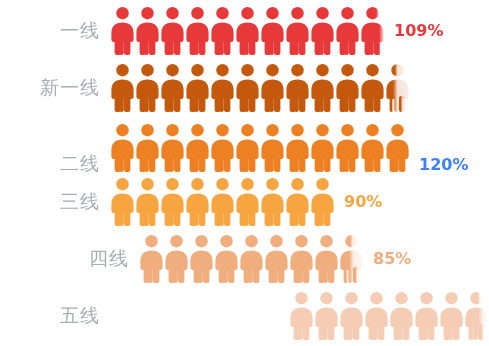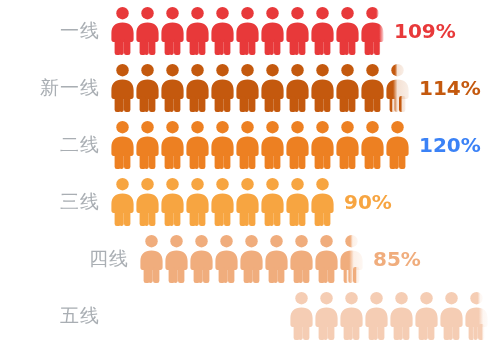--- a/index.html
+++ b/index.html
@@ -61,21 +61,21 @@
     height: 50px;
     overflow: hidden;
   }
   .pic svg {
     display: block;
     width: 25px;
     height: 50px;
   }
   .pct {
     margin-left: 9px;
-    font-size: 20px;
+    font-size: 16px;
     font-weight: bold;
     white-space: nowrap;
     line-height: 1;
     font-family: "DejaVu Sans", "Liberation Sans", sans-serif;
   }
 </style>
 </head>
 <body>
 
 <div id="chart">
@@ -393,23 +393,22 @@
               <g fill="url(#fade-1-p)">
                 <circle cx="12.5" cy="7.2" r="6.2"></circle>
                 <path d="M12.5,16.5 C5.4,16.5 1.4,20.4 1.4,27.0 L1.4,33.6 C1.4,35.0 2.3,35.9 3.6,35.9 L9.4,35.9 L9.4,46.6 C9.4,48.0 10.3,48.9 11.6,48.9 L11.6,48.9 C12.9,48.9 13.8,48.0 13.8,46.6 L13.8,35.9 L21.4,35.9 C22.7,35.9 23.6,35.0 23.6,33.6 L23.6,27.0 C23.6,20.4 19.6,16.5 12.5,16.5 Z"></path>
                 <rect x="4.6" y="33.0" width="6.4" height="16.0" rx="2.2"></rect>
                 <rect x="14.0" y="33.0" width="6.4" height="16.0" rx="2.2"></rect>
               </g>
             </svg>
           </div>
         </div>
       </div>
-      <div class="pct" style="color: rgb(196, 89, 14);">114%</div>
     </div>
-    <div class="row" style="top: 116px;">
+    <div class="row" style="top: 116px; align-items: flex-end;">
       <div class="row-label">二线</div>
       <div class="icons">
         <div class="pic">
           <div class="fig">
             <svg viewBox="0 0 25 50" width="25" height="50">
               <defs></defs>
               <g fill="#ED8022">
                 <circle cx="12.5" cy="7.2" r="6.2"></circle>
                 <path d="M12.5,16.5 C5.4,16.5 1.4,20.4 1.4,27.0 L1.4,33.6 C1.4,35.0 2.3,35.9 3.6,35.9 L9.4,35.9 L9.4,46.6 C9.4,48.0 10.3,48.9 11.6,48.9 L11.6,48.9 C12.9,48.9 13.8,48.0 13.8,46.6 L13.8,35.9 L21.4,35.9 C22.7,35.9 23.6,35.0 23.6,33.6 L23.6,27.0 C23.6,20.4 19.6,16.5 12.5,16.5 Z"></path>
                 <rect x="4.6" y="33.0" width="6.4" height="16.0" rx="2.2"></rect>

